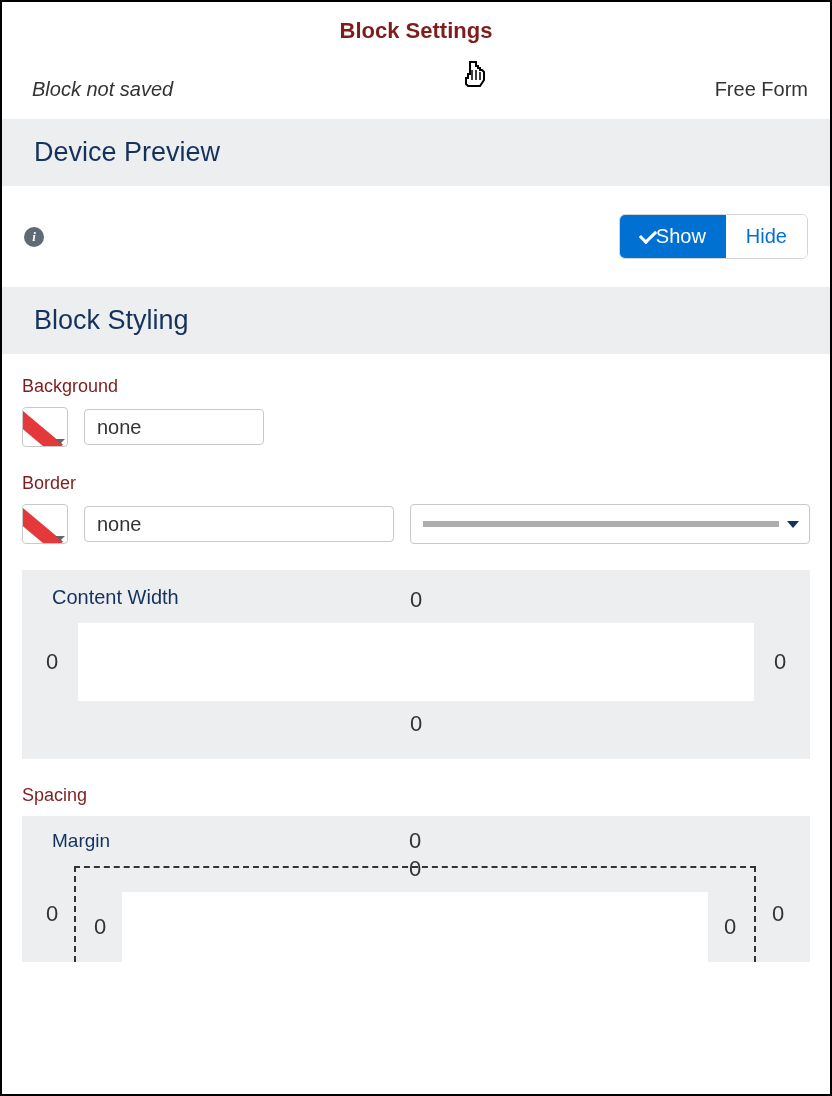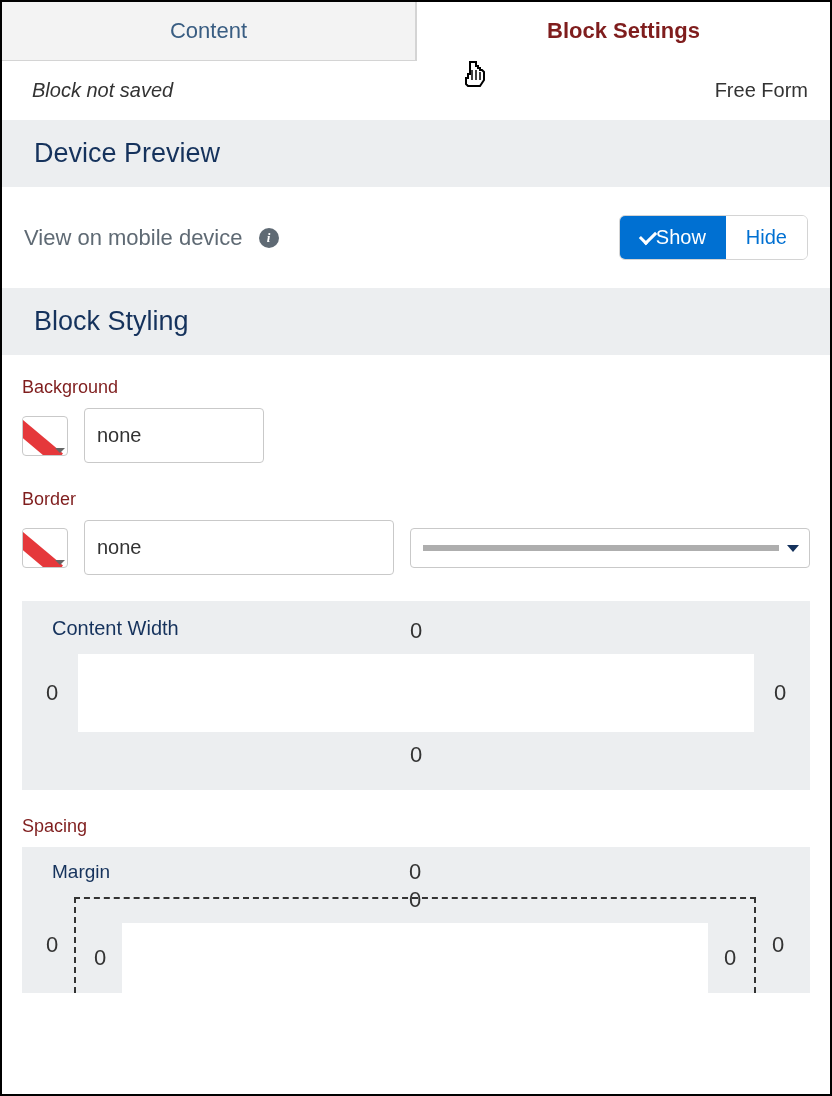--- a/index.html
+++ b/index.html
@@ -161,21 +161,21 @@
     position: absolute;
     right: 2px;
     bottom: 2px;
     width: 0;
     height: 0;
     border-left: 5px solid transparent;
     border-right: 5px solid transparent;
     border-top: 5px solid #666;
   }
   .text-input {
-    height: 55px;
+    height: 36px;
     border: 1px solid #c9c9c9;
     border-radius: 4px;
     padding: 0 12px;
     font-size: 20px;
     color: #333;
     background: #fff;
   }
   .text-input.narrow { width: 180px; }
   .text-input.wide { flex: 1; }
   .border-style-select {
@@ -295,41 +295,39 @@
   .padding-inner {
     flex: 1;
     background: #fff;
     height: 70px;
   }
 </style>
 </head>
 <body>
 
 <div class="tabs">
-  <div class="tab">Content</div>
   <div class="tab active">Block Settings</div>
 </div>
 
 <div class="cursor-pointer">
   <svg width="30" height="34" viewBox="0 0 30 34">
     <path d="M10 2 L10 14 L8 14 L8 18 L6 18 L6 24 L8 26 L20 26 L24 20 L24 12 L22 10 L20 10 L20 8 L18 8 L18 6 L16 6 L16 2 Z" fill="#fff" stroke="#000" stroke-width="2"></path>
     <path d="M12 10 L12 20 M16 10 L16 20 M20 12 L20 20" stroke="#000" stroke-width="1.5"></path>
   </svg>
 </div>
 
 <div class="status-row">
   <span class="status-left">Block not saved</span>
   <span class="status-right">Free Form</span>
 </div>
 
 <div class="section-header">Device Preview</div>
 
 <div class="mobile-row">
   <div class="mobile-label-wrap">
-    <span>View on mobile device</span>
     <span class="info-icon">i</span>
   </div>
   <div class="toggle-group">
     <button class="toggle-btn active">
       <span class="check-icon"></span>
       <span>Show</span>
     </button>
     <button class="toggle-btn">
       <span>Hide</span>
     </button>

